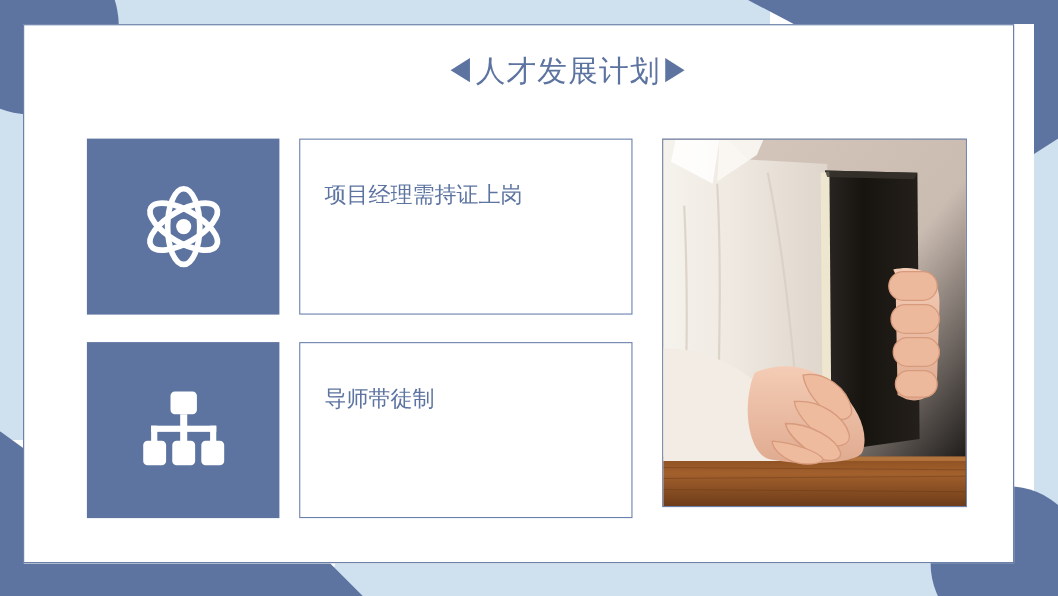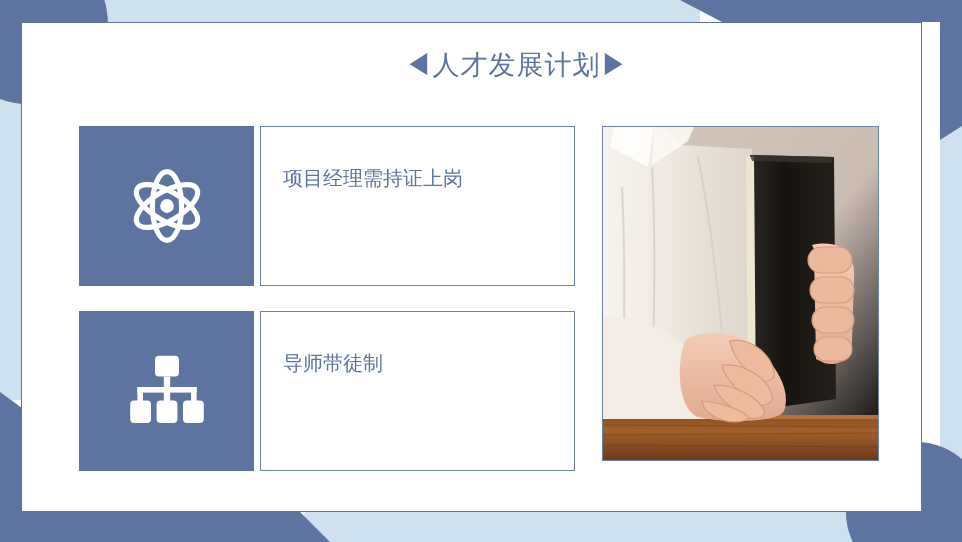--- a/index.html
+++ b/index.html
@@ -117,21 +117,21 @@
 
   .icon-tile {
     width:175px; height:160px;
     background:#5d74a1;
     display:flex; align-items:center; justify-content:center;
     flex:0 0 auto;
   }
   .icon-tile svg { display:block; }
 
   .text-box {
-    margin-left:6px;
+    margin-left:18px;
     flex:1 1 auto;
     height:160px;
     border:1px solid #6b81ad;
     background:#ffffff;
     position:relative;
   }
   .text-box .tb-label {
     position:absolute;
     left:22px; top:38px;
     color:#5d74a1;

